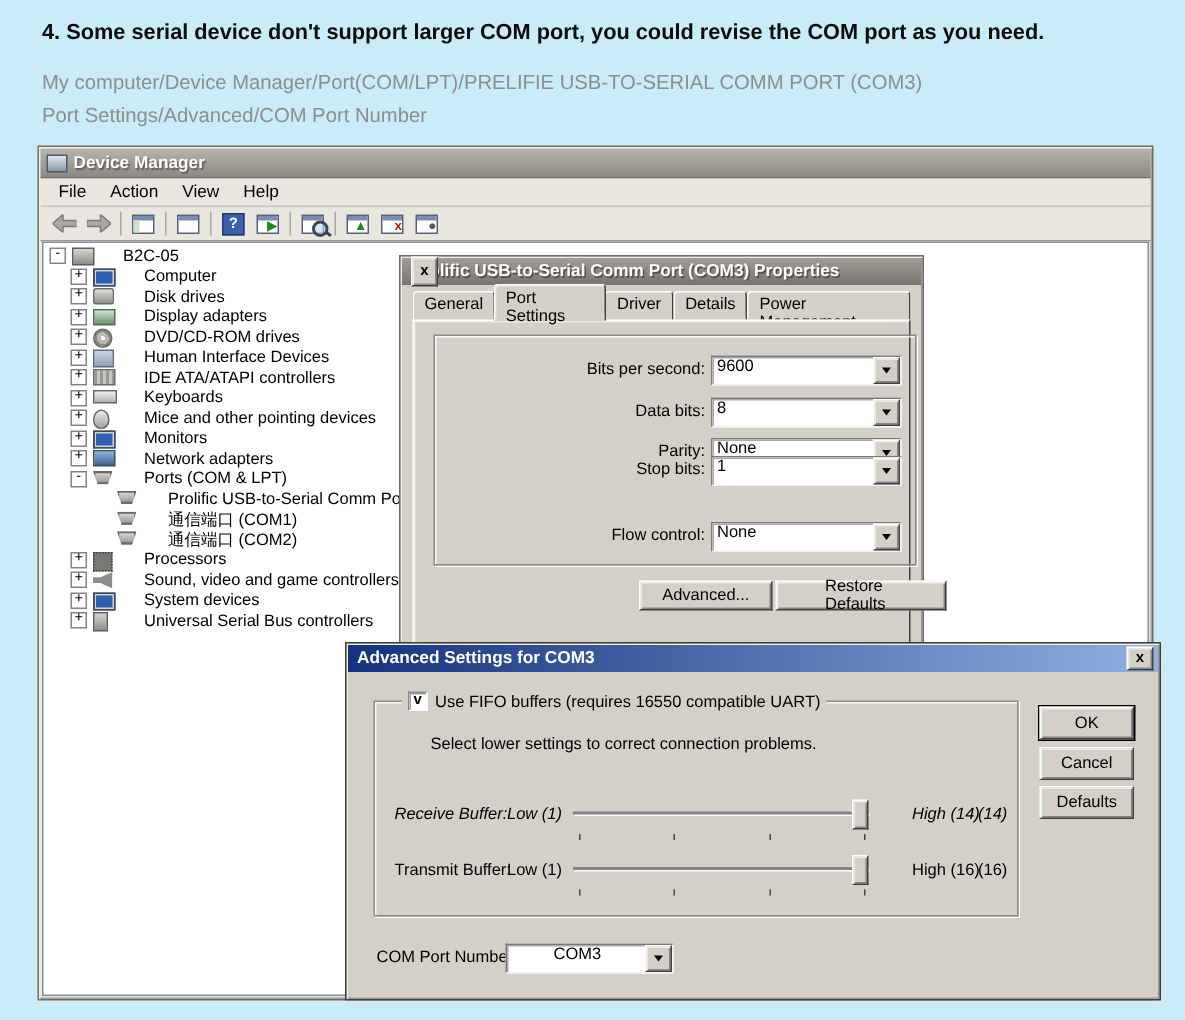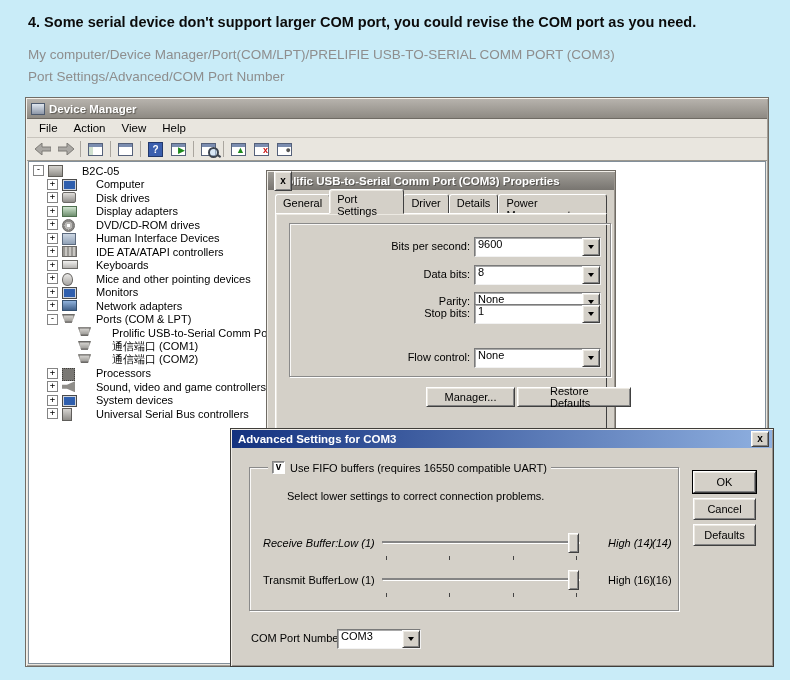--- a/index.html
+++ b/index.html
@@ -401,21 +401,21 @@
       <div class="prow" style="top:124px;left:0;right:0;">
         <span class="plabel">Flow control:</span>
         <span class="pcombo combo">
             <span class="val">None</span>
             <span class="drop">
               <span class="caret"></span>
             </span>
           </span>
       </div>
     </div>
-    <span class="btn" style="left:150px;top:173px;width:87px;">Manager...</span>
+    <span class="btn" style="left:150px;top:173px;width:87px;">Advanced...</span>
     <span class="btn" style="left:241px;top:173px;width:80px;padding-left:32px;">Restore Defaults</span>
   </div>
 </div>
 
 <div class="abs" id="adv">
   <div class="abs" id="adv-title">
     <span class="ttl">Advanced Settings for COM3</span>
     <span class="btn xbtn">x</span>
   </div>
 
@@ -457,19 +457,19 @@
     </div>
   </div>
 
   <span class="btn default side-btn" style="top:42px;">OK</span>
   <span class="btn side-btn" style="top:69px;">Cancel</span>
   <span class="btn side-btn" style="top:95px;">Defaults</span>
 
   <div id="comport-row">
     <span id="comport-label">COM Port Number:</span>
   </div>
-  <span class="combo abs" id="comport-combo" style="left: 106px; top: 200px;">
+  <span class="combo abs" id="comport-combo" style="left: 106px; top: 200px; padding-left: 28px;">
     <span class="val">COM3</span>
     <span class="drop">
         <span class="caret"></span>
       </span>
   </span>
 </div>
 
 </body></html>

